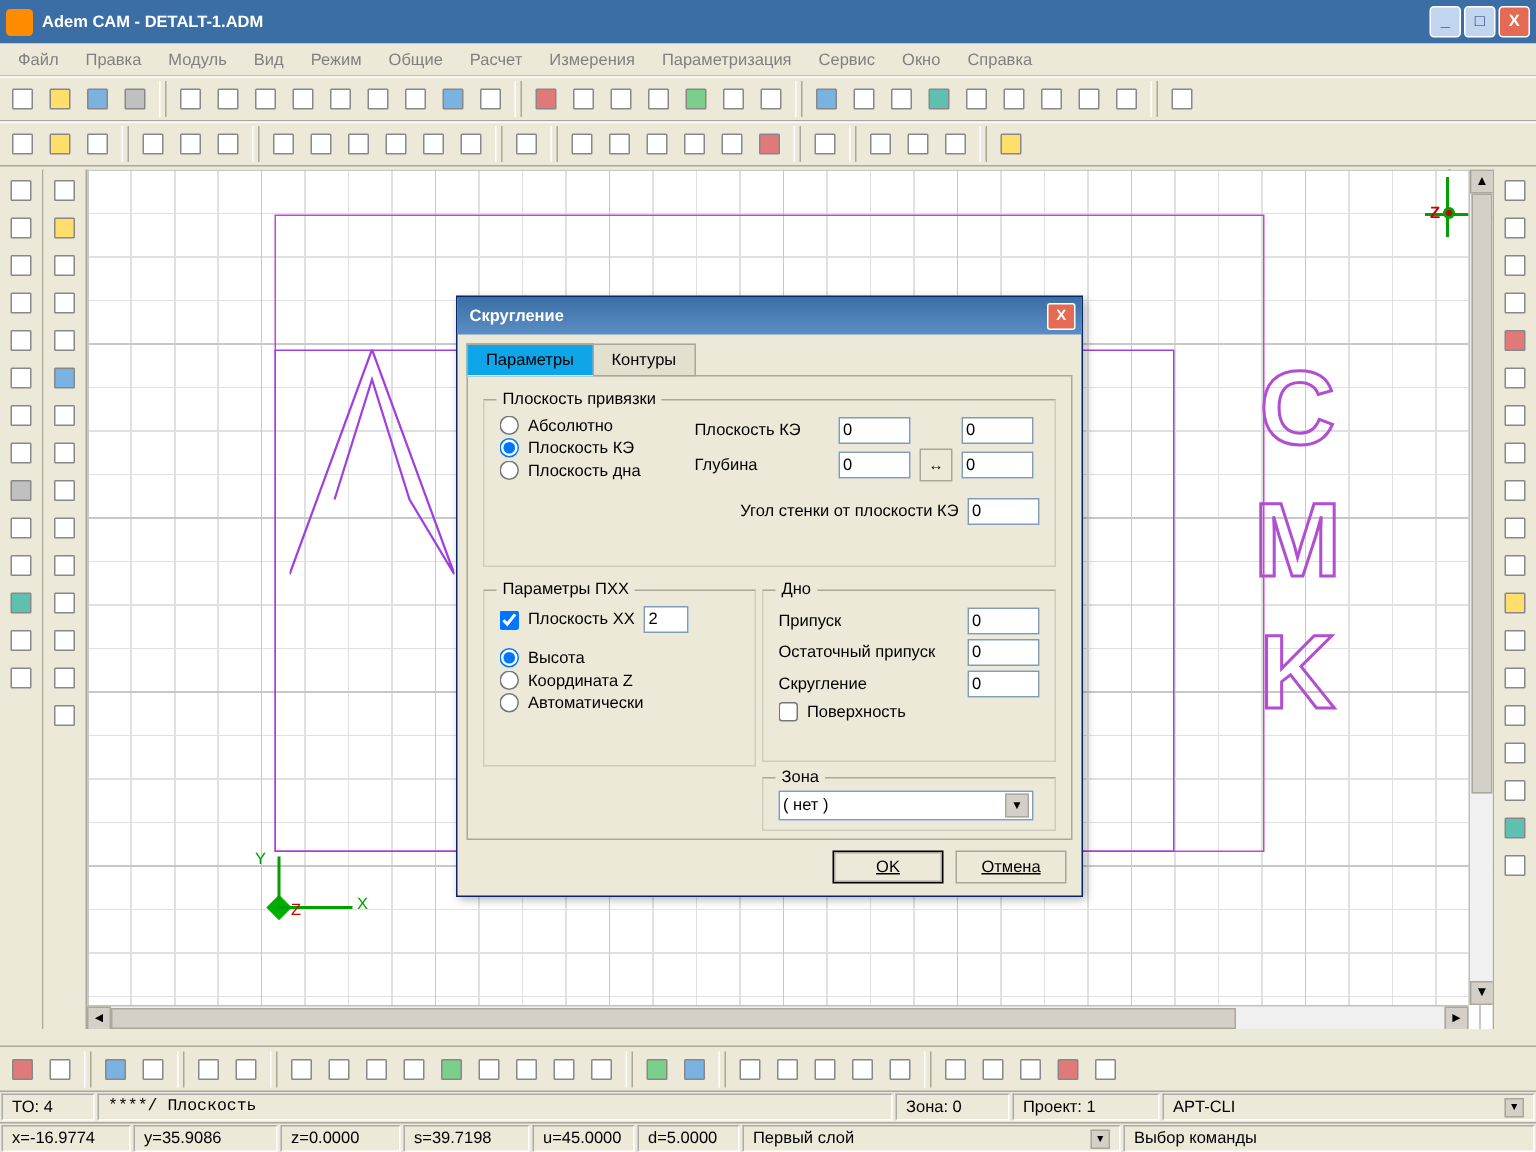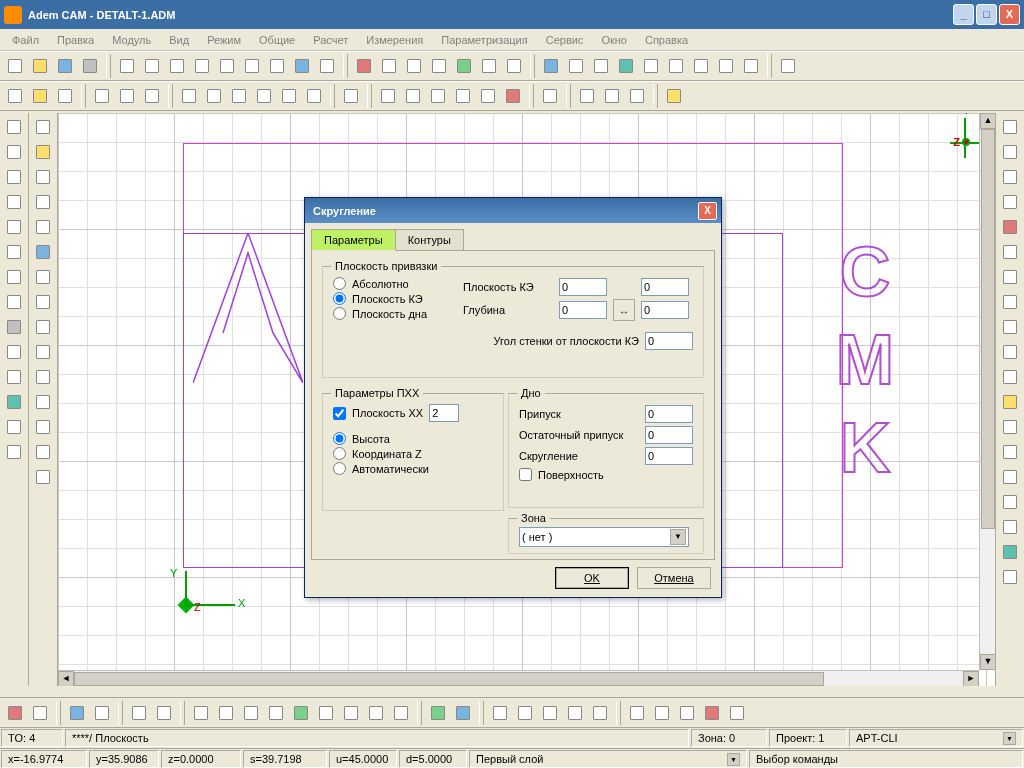--- a/index.html
+++ b/index.html
@@ -54,21 +54,21 @@
 .scr-thumb-v{ position:absolute; top:16px; left:1px; height:400px; width:14px; background:#d4d0c8; border:1px solid #aca899;}
 .scr-btn{ position:absolute; width:16px; height:16px; background:#d4d0c8; border:1px solid #aca899; text-align:center; line-height:12px; font-size:9px;}
 
 
 .dialog{ position:absolute; left:304px; top:197px; width:418px; height:401px; background:#ece9d8; border:1px solid #0a246a; box-shadow:2px 2px 6px rgba(0,0,0,0.3); z-index:50;}
 .dlg-title{ height:25px; background:linear-gradient(#3a6ea5,#5a8ec5); display:flex; align-items:center; padding:0 4px; color:#fff; font-weight:bold;}
 .dlg-title span{ flex:1; padding-left:4px;}
 .dlg-close{ width:19px; height:18px; background:#e46a54; border:1px solid #fff; border-radius:2px; color:#fff; text-align:center; line-height:15px; cursor:pointer; font-weight:bold; font-size:10px;}
 .dlg-body{ padding:6px;}
 .tabs{ display:flex; margin-bottom:-1px;}
-.tab{ padding:4px 12px; border:1px solid #aca899; border-bottom:1px solid #ece9d8; background:#bef264; margin-right:-1px; cursor:pointer; position:relative; z-index:2;}
+.tab{ padding:4px 12px; border:1px solid #aca899; border-bottom:1px solid #ece9d8; background:#0ea5e9; margin-right:-1px; cursor:pointer; position:relative; z-index:2;}
 .tab.inactive{ border-bottom:1px solid #aca899; background:#e4e0d0; z-index:1;}
 .tab-panel{ border:1px solid #aca899; padding:10px; height:310px; position:relative;}
 .groupbox{ border:1px solid #d0ccc0; border-top-color:#aca899; margin:5px 0 10px; padding:8px 10px 24px; position:relative;}
 .groupbox .gtitle{ position:absolute; top:-7px; left:8px; background:#ece9d8; padding:0 4px;}
 .radio-row{ display:flex; align-items:center; margin:2px 0;}
 .radio-row input{ margin-right:6px;}
 .field-row{ display:flex; align-items:center; margin:3px 0; gap:6px;}
 .field-row label{ width:90px;}
 .txt{ width:48px; height:18px; border:1px solid #7f9db9; background:#fff; padding:1px 2px;}
 .grid2 { display:flex; gap:4px;}
@@ -78,22 +78,22 @@
 .dlg-btn{ width:74px; height:22px; border:1px solid #aca899; background:#ece9d8; cursor:pointer;}
 .dlg-btn.default{ border:1px solid #000; box-shadow:inset 0 0 0 1px #aca899;}
 .combo{ height:20px; border:1px solid #7f9db9; background:#fff; display:flex; align-items:center; padding:0 2px; width:170px;}
 .combo span{flex:1;} .combo .arr{width:16px; height:16px; background:#d4d0c8; border:1px solid #aca899; text-align:center; line-height:13px; font-size:8px;}
 
 
 .bottom-toolbar{ position:absolute; bottom:41px; left:0; right:0; height:30px; background:#ece9d8; border-top:1px solid #aca899; display:flex; align-items:center; padding:0 3px; gap:1px;}
 .status1{ position:absolute; bottom:20px; left:0; right:0; height:21px; background:#ece9d8; display:flex; border-top:1px solid #aca899;}
 .status2{ position:absolute; bottom:0; left:0; right:0; height:20px; background:#ece9d8; display:flex; border-top:1px solid #aca899;}
 .cell{ border:1px inset #fff; padding:2px 6px; height:18px; display:flex; align-items:center; margin:1px; font-size:11px; white-space:nowrap; overflow:hidden;}
-.cell.w0{width:62px;} .cell.w1{width:624px;} .cell.w2{width:76px;} .cell.w3{width:78px;} .cell.w4{width:70px;justify-content:space-between;}
-.cell.c0{width:86px;} .cell.c1{width:70px;} .cell.c2{width:80px;} .cell.c3{width:84px;} .cell.c4{width:68px;} .cell.c5{width:274px;} .cell.c6{width:240px;}
+.cell.w0{width:62px;} .cell.w1{width:530px;font-family:Liberation Mono, monospace;} .cell.w2{width:76px;} .cell.w3{width:98px;} .cell.w4{width:70px;justify-content:space-between;}
+.cell.c0{width:86px;} .cell.c1{width:96px;} .cell.c2{width:80px;} .cell.c3{width:84px;} .cell.c4{width:68px;} .cell.c5{width:274px;} .cell.c6{width:240px;}
 .dropdown-arrow{ width:13px; height:13px; background:#d4d0c8; border:1px solid #aca899; font-size:7px; text-align:center; line-height:11px; margin-left:auto;}
 
 
 .ic{ display:inline-block; width:14px; height:14px; border:1px solid #888; border-radius:1px; background:#fff;}
 .ic.yellow{background:#ffde6b;} .ic.blue{background:#7ab3e0;} .ic.green{background:#7ad08a;} .ic.red{background:#e07a7a;} .ic.teal{background:#60c0b0;} .ic.gray{background:#c0c0c0;}
 </style>
 </head>
 <body>
 
 <div class="titlebar">

